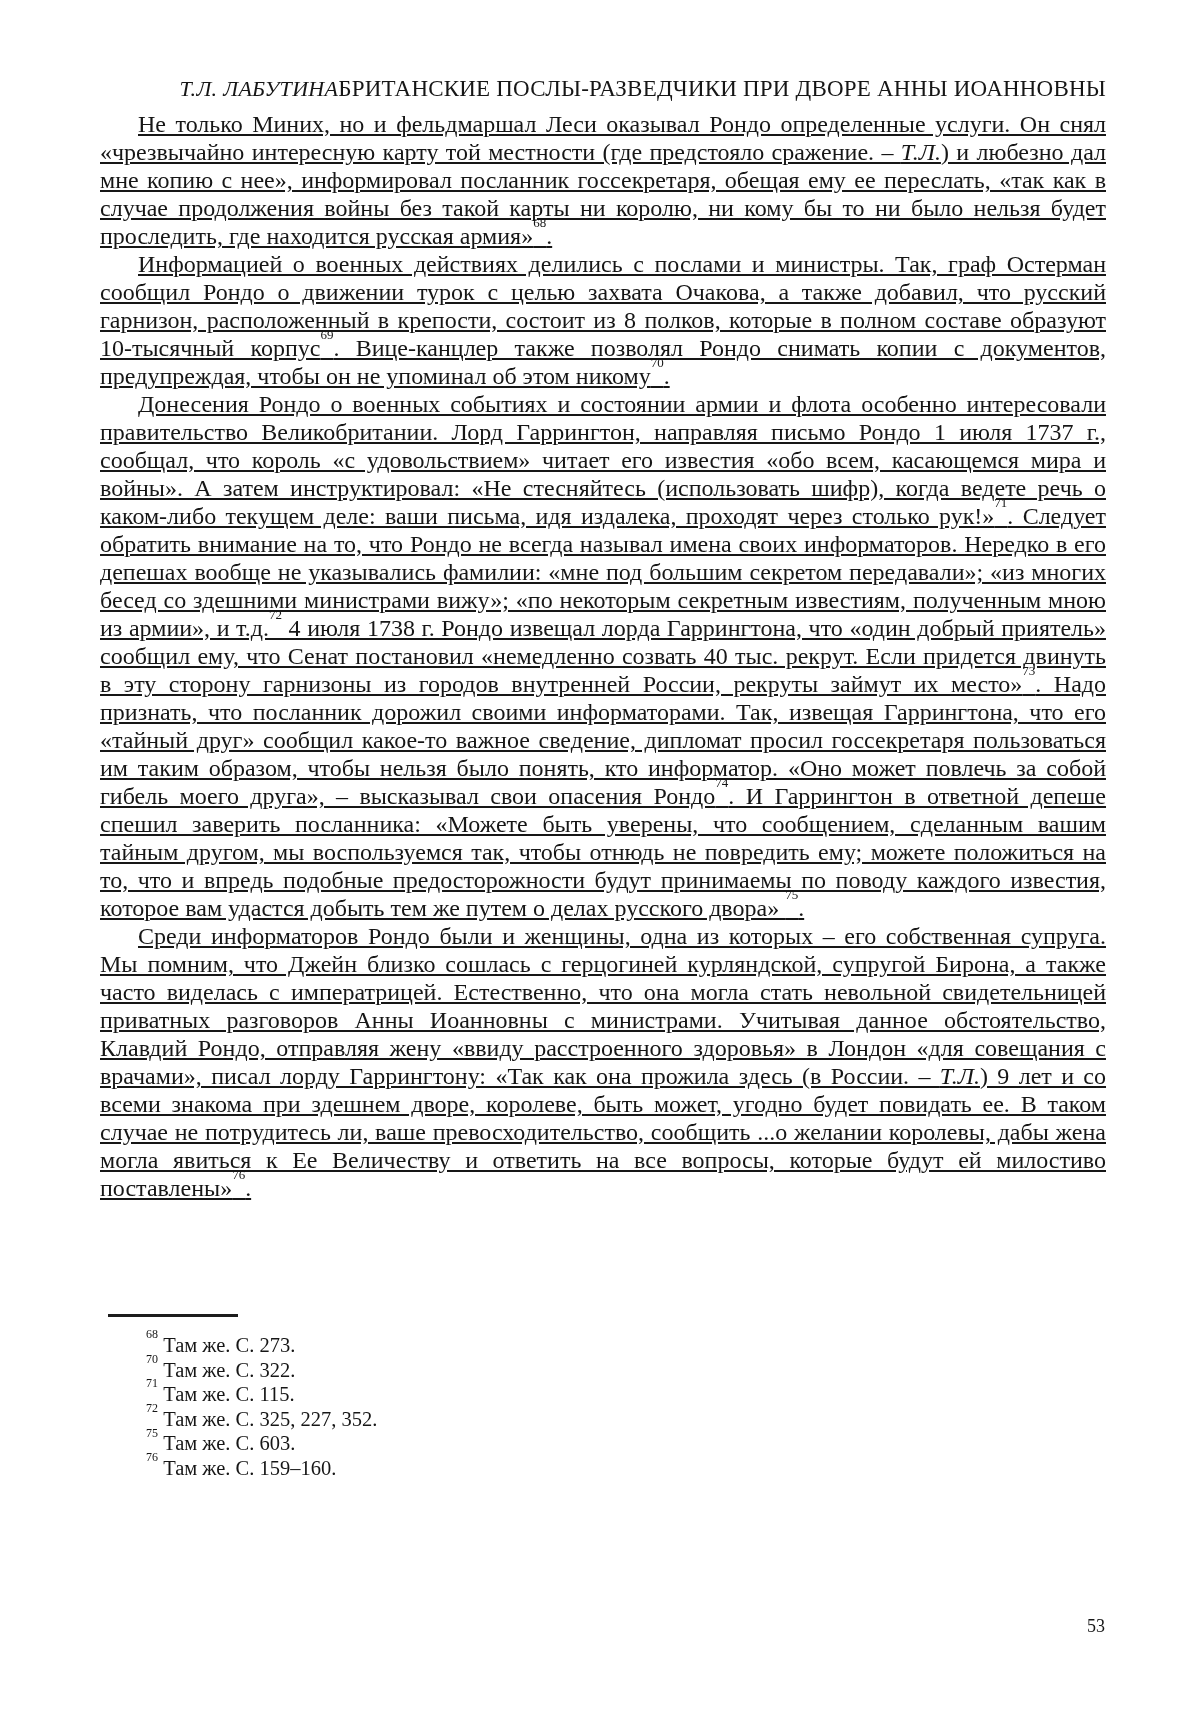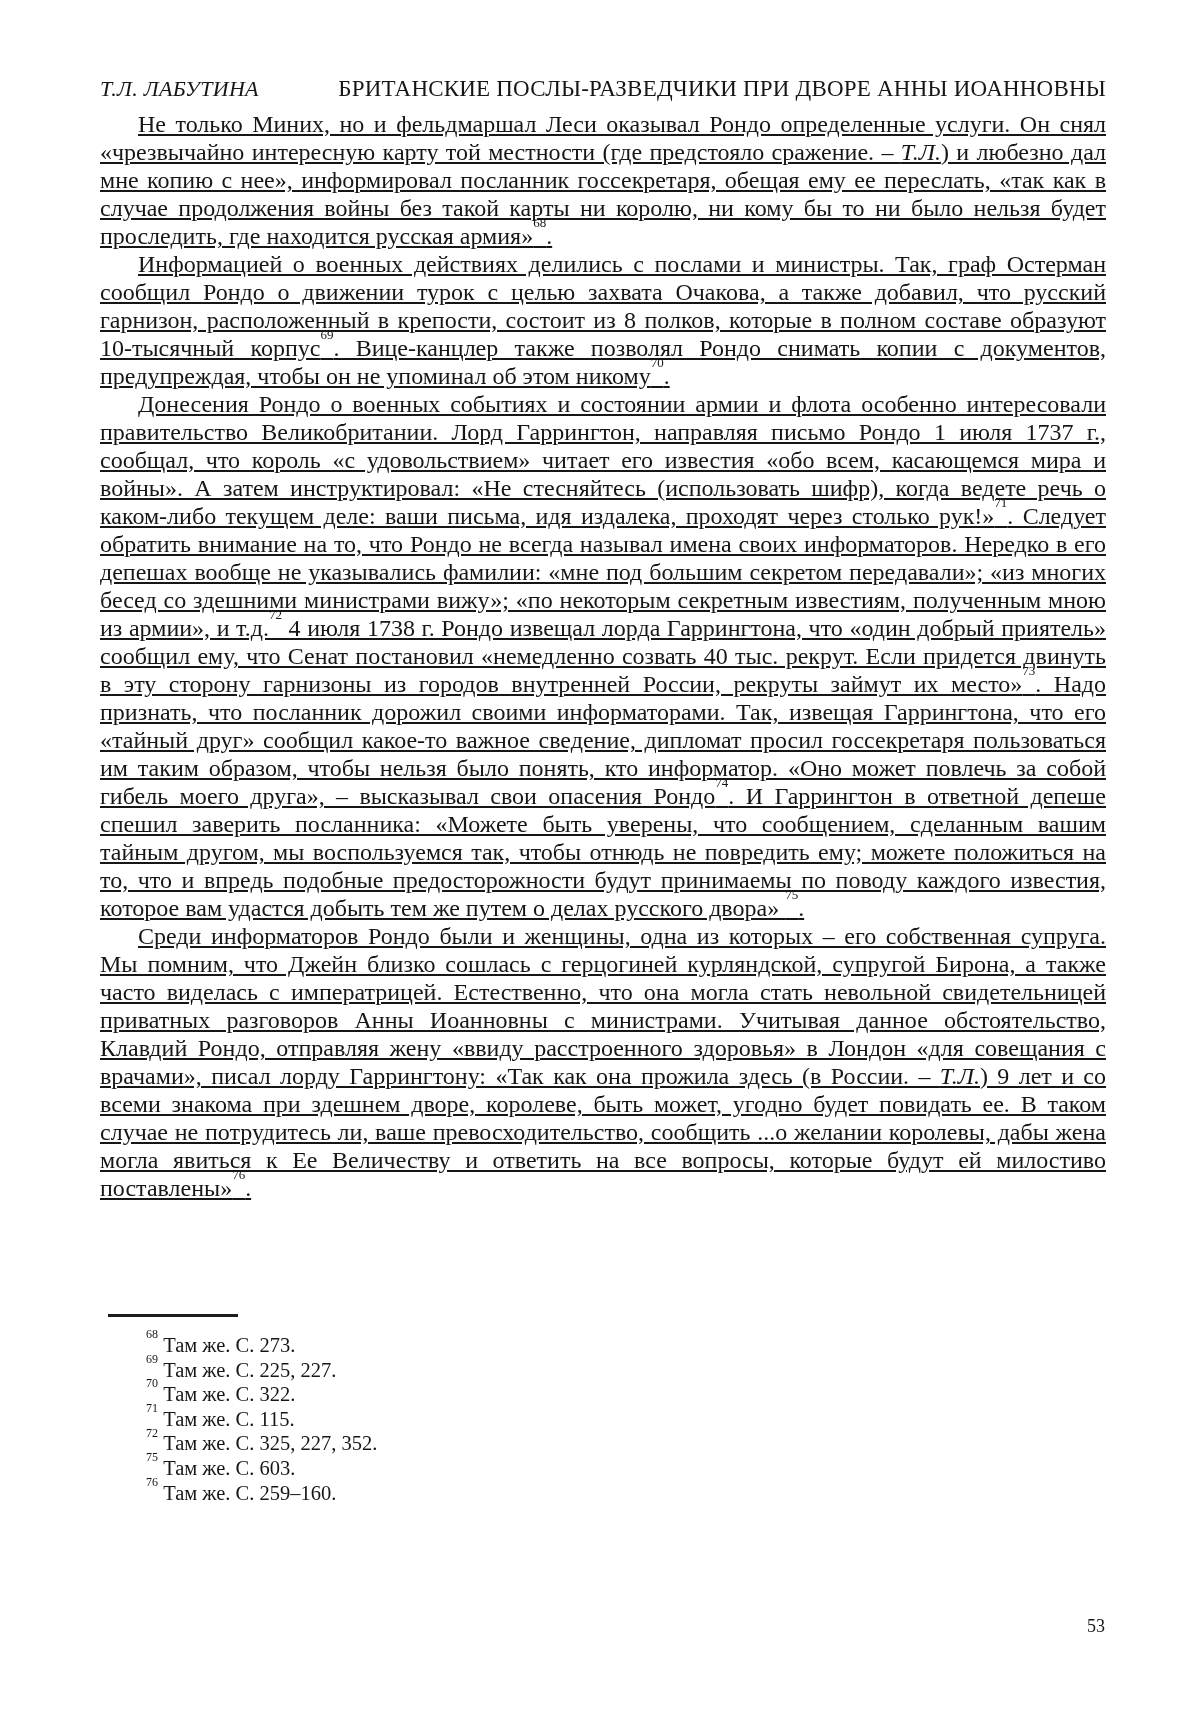--- a/index.html
+++ b/index.html
@@ -16,21 +16,21 @@
     font-family: "Liberation Serif", "DejaVu Serif", serif;
     overflow: hidden;
   }
   
   .page-header {
     position: absolute;
     top: 76px;
     left: 100px;
     width: 1006px;
     display: flex;
-    justify-content: space-between;
+    justify-content: flex-end;
     align-items: baseline;
   }
   .author {
     font-style: italic;
     font-size: 22px;
     white-space: nowrap;
     letter-spacing: 0.3px;
   }
   .running-title {
     font-size: 23px;
@@ -102,24 +102,23 @@
       <p class="para"><span>Не только Миних, но и фельдмаршал Леси оказывал Рондо определенные услуги. Он снял «чрезвычайно интересную карту той местности (где предстояло сражение. – </span><span class="it">Т.Л.</span><span>) и любезно дал мне копию с нее», информировал посланник госсекретаря, обещая ему ее переслать, «так как в случае продолжения войны без такой карты ни королю, ни кому бы то ни было нельзя будет проследить, где находится русская армия»</span><sup>68</sup><span>.</span></p>
       <p class="para"><span>Информацией о военных действиях делились с послами и министры. Так, граф Остерман сообщил Рондо о движении турок с целью захвата Очакова, а также добавил, что русский гарнизон, расположенный в крепости, состоит из 8 полков, которые в полном составе образуют 10-тысячный корпус</span><sup>69</sup><span>. Вице-канцлер также позволял Рондо снимать копии с документов, предупреждая, чтобы он не упоминал об этом никому</span><sup>70</sup><span>.</span></p>
       <p class="para"><span>Донесения Рондо о военных событиях и состоянии армии и флота особенно интересовали правительство Великобритании. Лорд Гаррингтон, направляя письмо Рондо 1 июля 1737 г., сообщал, что король «с удовольствием» читает его известия «обо всем, касающемся мира и войны». А затем инструктировал: «Не стесняйтесь (использовать шифр), когда ведете речь о каком-либо текущем деле: ваши письма, идя издалека, проходят через столько рук!»</span><sup>71</sup><span>. Следует обратить внимание на то, что Рондо не всегда называл имена своих информаторов. Нередко в его депешах вообще не указывались фамилии: «мне под большим секретом передавали»; «из многих бесед со здешними министрами вижу»; «по некоторым секретным известиям, полученным мною из армии», и т.д.</span><sup>72</sup><span> 4 июля 1738 г. Рондо извещал лорда Гаррингтона, что «один добрый приятель» сообщил ему, что Сенат постановил «немедленно созвать 40 тыс. рекрут. Если придется двинуть в эту сторону гарнизоны из городов внутренней России, рекруты займут их место»</span><sup>73</sup><span>. Надо признать, что посланник дорожил своими информаторами. Так, извещая Гаррингтона, что его «тайный друг» сообщил какое-то важное сведение, дипломат просил госсекретаря пользоваться им таким образом, чтобы нельзя было понять, кто информатор. «Оно может повлечь за собой гибель моего друга», – высказывал свои опасения Рондо</span><sup>74</sup><span>. И Гаррингтон в ответной депеше спешил заверить посланника: «Можете быть уверены, что сообщением, сделанным вашим тайным другом, мы воспользуемся так, чтобы отнюдь не повредить ему; можете положиться на то, что и впредь подобные предосторожности будут принимаемы по поводу каждого известия, которое вам удастся добыть тем же путем о делах русского двора» </span><sup>75</sup><span>.</span></p>
       <p class="para"><span>Среди информаторов Рондо были и женщины, одна из которых – его собственная супруга. Мы помним, что Джейн близко сошлась с герцогиней курляндской, супругой Бирона, а также часто виделась с императрицей. Естественно, что она могла стать невольной свидетельницей приватных разговоров Анны Иоанновны с министрами. Учитывая данное обстоятельство, Клавдий Рондо, отправляя жену «ввиду расстроенного здоровья» в Лондон «для совещания с врачами», писал лорду Гаррингтону: «Так как она прожила здесь (в России. – </span><span class="it">Т.Л.</span><span>) 9 лет и со всеми знакома при здешнем дворе, королеве, быть может, угодно будет повидать ее. В таком случае не потрудитесь ли, ваше превосходительство, сообщить ...о желании королевы, дабы жена могла явиться к Ее Величеству и ответить на все вопросы, которые будут ей милостиво поставлены»</span><sup>76</sup><span>.</span></p>
     </div>
 
   <div class="footnotes">
     <div class="fn-rule"></div>
     <div>
         <div class="fn"><sup>68</sup><span> Там же. С. 273.</span></div>
-        <div class="fn"><sup>69</sup><span> Там же. С. 225, 227.</span></div>
         <div class="fn"><sup>70</sup><span> Там же. С. 322.</span></div>
         <div class="fn"><sup>71</sup><span> Там же. С. 115.</span></div>
         <div class="fn"><sup>72</sup><span> Там же. С. 325, 227, 352.</span></div>
         <div class="fn"><sup>75</sup><span> Там же. С. 603.</span></div>
-        <div class="fn"><sup>76</sup><span> Там же. С. 259–160.</span></div>
+        <div class="fn"><sup>76</sup><span> Там же. С. 159–160.</span></div>
       </div>
   </div>
 
   <div class="page-number">53</div>
 
 </div>
 
 </body></html>

